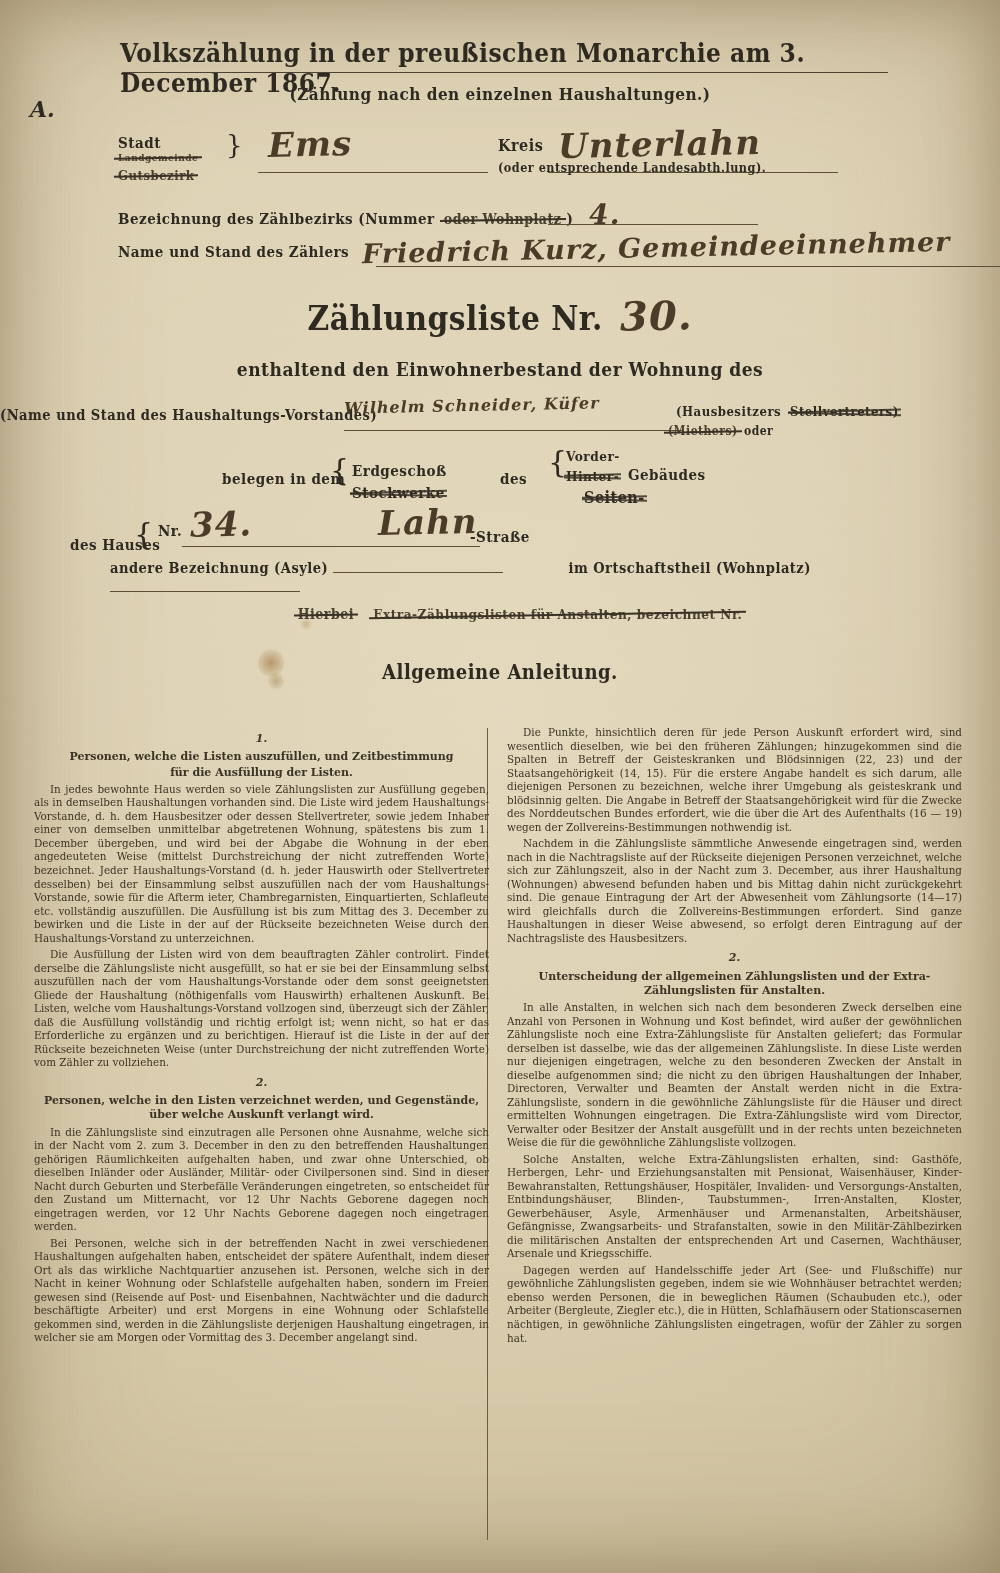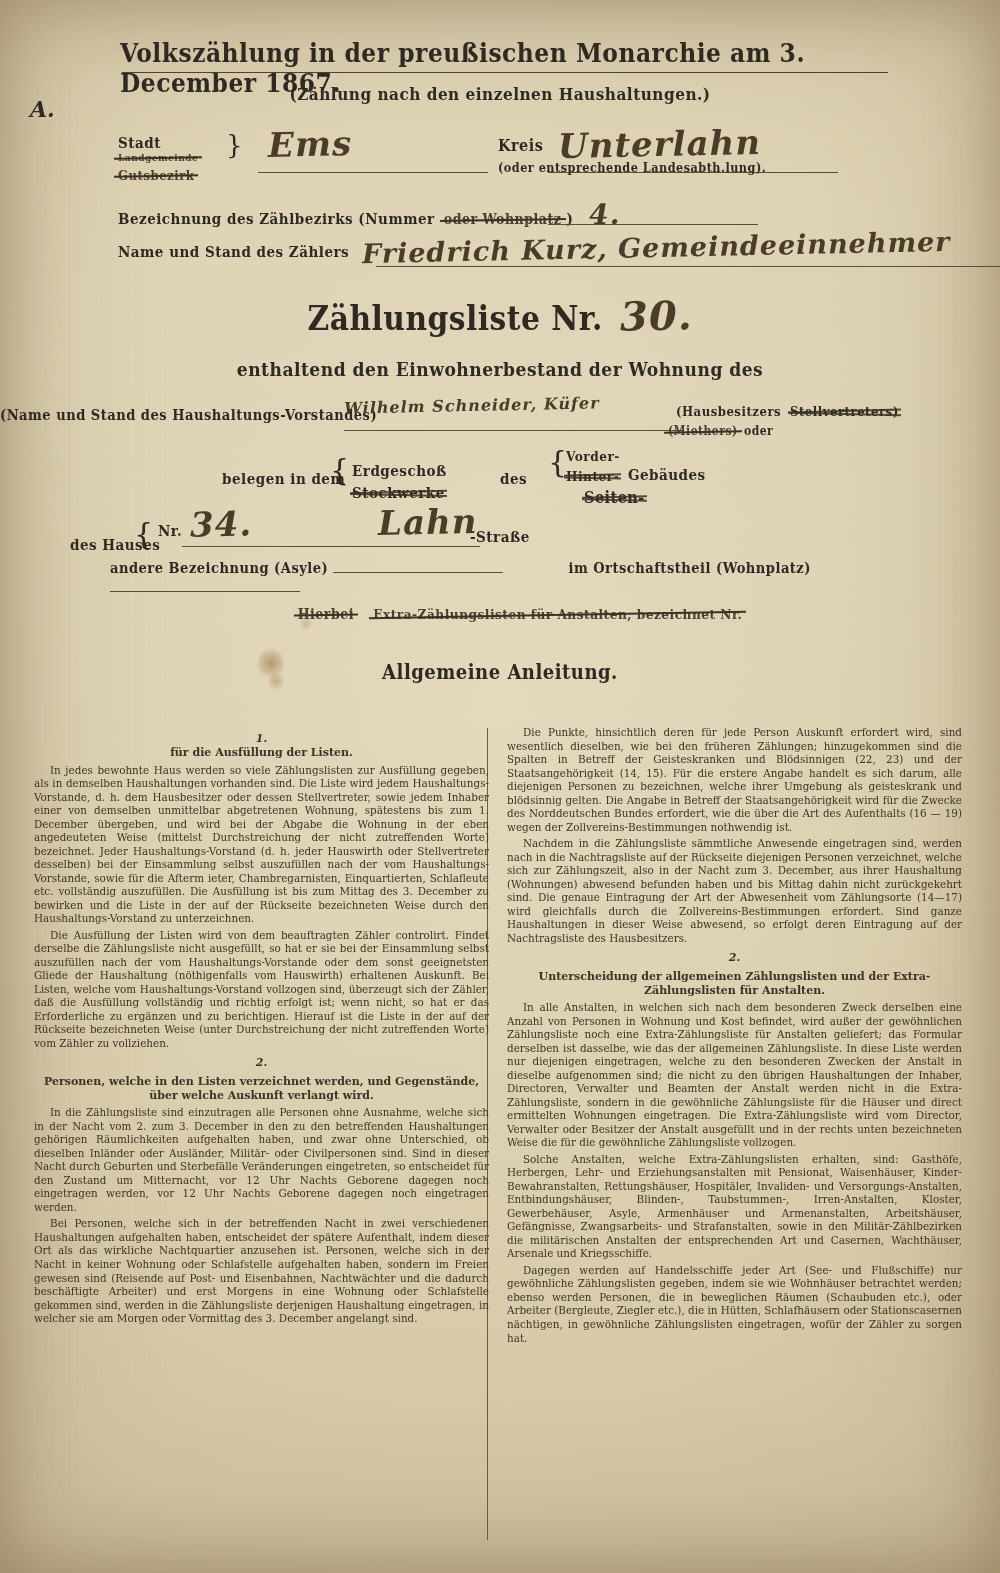--- a/index.html
+++ b/index.html
@@ -215,20 +215,21 @@
     <span class="blackletter strike" style="font-size:13.5px;margin-left:14px;">Extra-Zählungslisten für Anstalten, bezeichnet Nr.</span>
   </div>
 
   <div id="anleitung" class="blackletter">Allgemeine Anleitung.</div>
 
   <div id="col-divider"></div>
 
   <div id="cols">
     <div class="col">
       <div class="num">1.</div>
+      <h4>Personen, welche die Listen auszufüllen, und Zeitbestimmung</h4>
       <h4 style="margin-top:-2px;">für die Ausfüllung der Listen.</h4>
       <p>In jedes bewohnte Haus werden so viele Zählungslisten zur Ausfüllung gegeben, als in demselben Haushaltungen vorhanden sind. Die Liste wird jedem Haushaltungs-Vorstande, d. h. dem Hausbesitzer oder dessen Stellvertreter, sowie jedem Inhaber einer von demselben unmittelbar abgetretenen Wohnung, spätestens bis zum 1. December übergeben, und wird bei der Abgabe die Wohnung in der eben angedeuteten Weise (mittelst Durchstreichung der nicht zutreffenden Worte) bezeichnet. Jeder Haushaltungs-Vorstand (d. h. jeder Hauswirth oder Stellvertreter desselben) bei der Einsammlung selbst auszufüllen nach der vom Haushaltungs-Vorstande, sowie für die Afterm ieter, Chambregarnisten, Einquartierten, Schlafleute etc. vollständig auszufüllen. Die Ausfüllung ist bis zum Mittag des 3. December zu bewirken und die Liste in der auf der Rückseite bezeichneten Weise durch den Haushaltungs-Vorstand zu unterzeichnen.</p>
       <p>Die Ausfüllung der Listen wird von dem beauftragten Zähler controlirt. Findet derselbe die Zählungsliste nicht ausgefüllt, so hat er sie bei der Einsammlung selbst auszufüllen nach der vom Haushaltungs-Vorstande oder dem sonst geeignetsten Gliede der Haushaltung (nöthigenfalls vom Hauswirth) erhaltenen Auskunft. Bei Listen, welche vom Haushaltungs-Vorstand vollzogen sind, überzeugt sich der Zähler, daß die Ausfüllung vollständig und richtig erfolgt ist; wenn nicht, so hat er das Erforderliche zu ergänzen und zu berichtigen. Hierauf ist die Liste in der auf der Rückseite bezeichneten Weise (unter Durchstreichung der nicht zutreffenden Worte) vom Zähler zu vollziehen.</p>
       <div class="num">2.</div>
       <h4>Personen, welche in den Listen verzeichnet werden, und Gegenstände, über welche Auskunft verlangt wird.</h4>
       <p>In die Zählungsliste sind einzutragen alle Personen ohne Ausnahme, welche sich in der Nacht vom 2. zum 3. December in den zu den betreffenden Haushaltungen gehörigen Räumlichkeiten aufgehalten haben, und zwar ohne Unterschied, ob dieselben Inländer oder Ausländer, Militär- oder Civilpersonen sind. Sind in dieser Nacht durch Geburten und Sterbefälle Veränderungen eingetreten, so entscheidet für den Zustand um Mitternacht, vor 12 Uhr Nachts Geborene dagegen noch eingetragen werden, vor 12 Uhr Nachts Geborene dagegen noch eingetragen werden.</p>
       <p>Bei Personen, welche sich in der betreffenden Nacht in zwei verschiedenen Haushaltungen aufgehalten haben, entscheidet der spätere Aufenthalt, indem dieser Ort als das wirkliche Nachtquartier anzusehen ist. Personen, welche sich in der Nacht in keiner Wohnung oder Schlafstelle aufgehalten haben, sondern im Freien gewesen sind (Reisende auf Post- und Eisenbahnen, Nachtwächter und die dadurch beschäftigte Arbeiter) und erst Morgens in eine Wohnung oder Schlafstelle gekommen sind, werden in die Zählungsliste derjenigen Haushaltung eingetragen, in welcher sie am Morgen oder Vormittag des 3. December angelangt sind.</p>
     </div>
     <div class="col">
       <p>Die Punkte, hinsichtlich deren für jede Person Auskunft erfordert wird, sind wesentlich dieselben, wie bei den früheren Zählungen; hinzugekommen sind die Spalten in Betreff der Geisteskranken und Blödsinnigen (22, 23) und der Staatsangehörigkeit (14, 15). Für die erstere Angabe handelt es sich darum, alle diejenigen Personen zu bezeichnen, welche ihrer Umgebung als geisteskrank und blödsinnig gelten. Die Angabe in Betreff der Staatsangehörigkeit wird für die Zwecke des Norddeutschen Bundes erfordert, wie die über die Art des Aufenthalts (16 — 19) wegen der Zollvereins-Bestimmungen nothwendig ist.</p>

